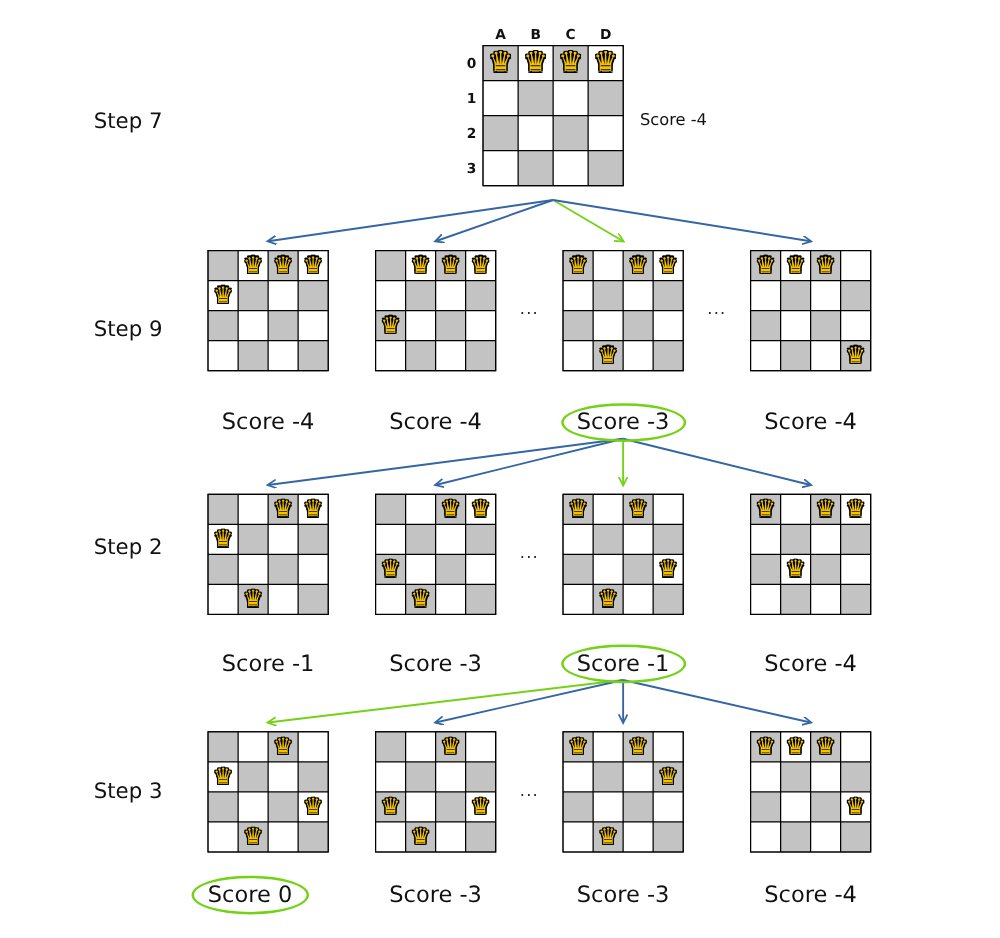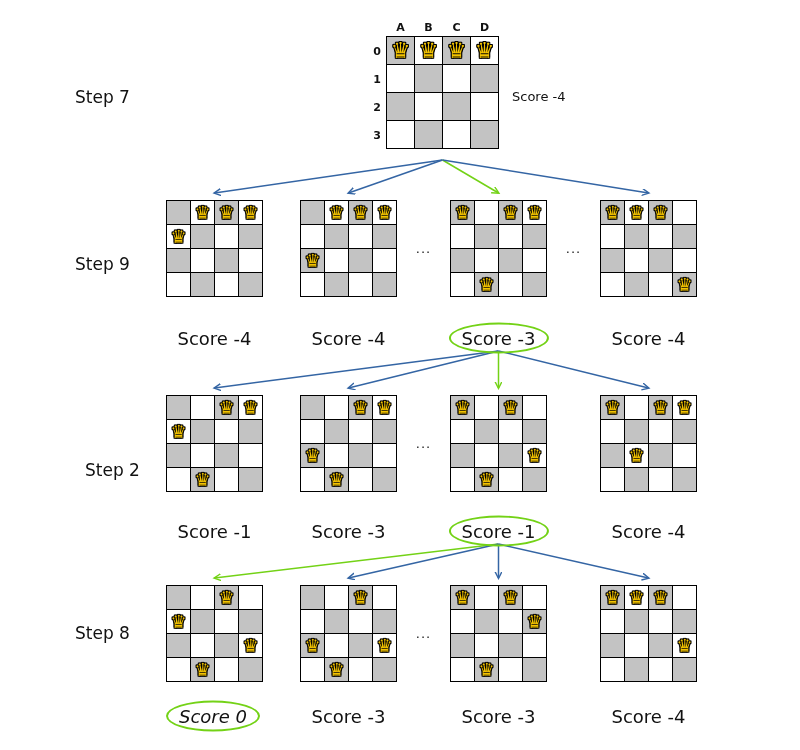--- a/index.html
+++ b/index.html
@@ -5,21 +5,21 @@
   html,body{margin:0;padding:0;background:#ffffff;}
   .canvas{
     position:relative;width:800px;height:750px;overflow:hidden;
     background:#ffffff;color:var(--text,#111);
     font-family:"DejaVu Sans", sans-serif;
   }
   svg.arrows{position:absolute;left:0;top:0;pointer-events:none;}
   .step-label{position:absolute;font-size:17px;color:var(--text,#111);}
   .sl0{left:75px;top:87px;}
   .sl1{left:75px;top:254px;}
-  .sl2{left:85px;top:428px;margin-top:32px;}
+  .sl2{left:75px;top:428px;}
   .sl3{left:75px;top:623px;}
   .board{
     position:absolute;display:grid;gap:1px;
     background:#000;border:1px solid #000;
   }
   .cell{display:flex;align-items:center;justify-content:center;}
   .cell.light{background:#ffffff;}
   .cell.dark{background:var(--gray,#c3c3c3);}
   .queen{
     color:var(--queen,#f3c300);line-height:1;
@@ -67,21 +67,21 @@
         <line x1="498.5" y1="544" x2="214.5" y2="578" stroke="#73d216" stroke-width="1.5" marker-end="url(#ah-green)"></line>
         <line x1="498.5" y1="544" x2="348.5" y2="578" stroke="#3465a4" stroke-width="1.5" marker-end="url(#ah-blue)"></line>
         <line x1="498.5" y1="544" x2="498.5" y2="578" stroke="#3465a4" stroke-width="1.5" marker-end="url(#ah-blue)"></line>
         <line x1="498.5" y1="544" x2="648.5" y2="578" stroke="#3465a4" stroke-width="1.5" marker-end="url(#ah-blue)"></line>
       </g>
   </svg>
 
   <div class="step-label sl0">Step 7</div>
   <div class="step-label sl1">Step 9</div>
   <div class="step-label sl2">Step 2</div>
-  <div class="step-label sl3">Step 8</div>
+  <div class="step-label sl3">Step 3</div>
 
   <div class="score0">Score -4</div>
 
   <div id="gen">
       <div class="board" style="left: 386px; top: 36px; grid-template-columns: repeat(4, 27px); grid-auto-rows: 27px;">
         <div class="cell dark">
           <span class="queen" style="font-size: 22px;">♛</span>
         </div>
         <div class="cell light">
           <span class="queen" style="font-size: 22px;">♛</span>
@@ -351,21 +351,21 @@
         <div class="cell light">
           <span class="queen" style="font-size: 18px;">♛</span>
         </div>
         <div class="cell light"></div>
         <div class="cell dark">
           <span class="queen" style="font-size: 18px;">♛</span>
         </div>
         <div class="cell light"></div>
         <div class="cell dark"></div>
       </div>
-      <div class="score selected" style="left: 213px; top: 716px; font-style: italic;">Score 0</div>
+      <div class="score selected" style="left: 200px; top: 716px;">Score 0</div>
       <div class="board" style="left: 300px; top: 585px; grid-template-columns: repeat(4, 23px); grid-auto-rows: 23px;">
         <div class="cell dark"></div>
         <div class="cell light"></div>
         <div class="cell dark">
           <span class="queen" style="font-size: 18px;">♛</span>
         </div>
         <div class="cell light"></div>
         <div class="cell light"></div>
         <div class="cell dark"></div>
         <div class="cell light"></div>

